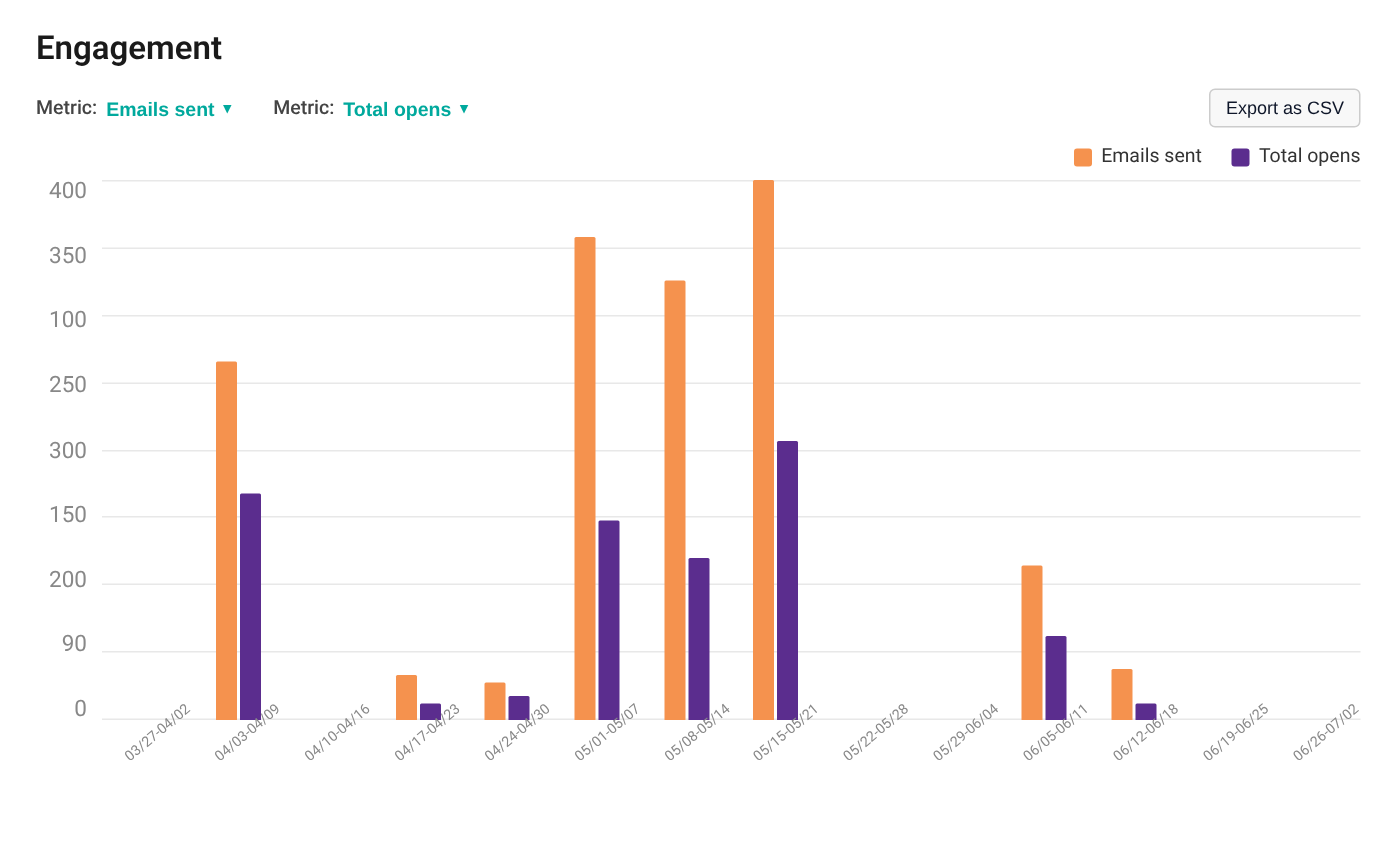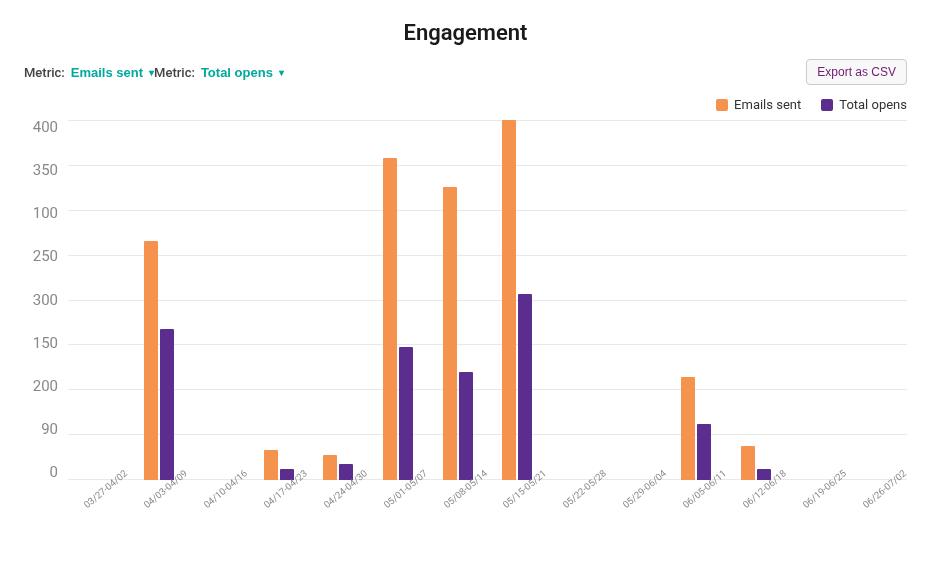--- a/index.html
+++ b/index.html
@@ -8,32 +8,31 @@
       background: #fff;
       padding: 20px 24px;
       width: 931px;
       min-height: 564px;
     }
     .page-title {
       font-size: 22px;
       font-weight: 600;
       color: #1a1a1a;
       margin-bottom: 14px;
-      text-align: center;
     }
     .controls-row {
       display: flex;
       align-items: center;
       justify-content: space-between;
       margin-bottom: 12px;
     }
     .controls-left {
       display: flex;
       align-items: center;
-      gap: 0;
+      gap: 28px;
     }
     .metric-selector {
       display: flex;
       align-items: center;
       gap: 6px;
       font-size: 13px;
       color: #444;
     }
     .metric-selector .label {
       color: #444;
@@ -53,21 +52,21 @@
     }
     .metric-dropdown .chevron {
       font-size: 10px;
       margin-left: 2px;
     }
     .export-btn {
       border: 1px solid #ccc;
       border-radius: 4px;
       padding: 5px 10px;
       font-size: 12px;
-      color: #701a75;
+      color: #0f172a;
       cursor: pointer;
       background: #f8f8f8;
     }
     .legend {
       display: flex;
       justify-content: flex-end;
       align-items: center;
       gap: 20px;
       margin-bottom: 8px;
       font-size: 13px;

